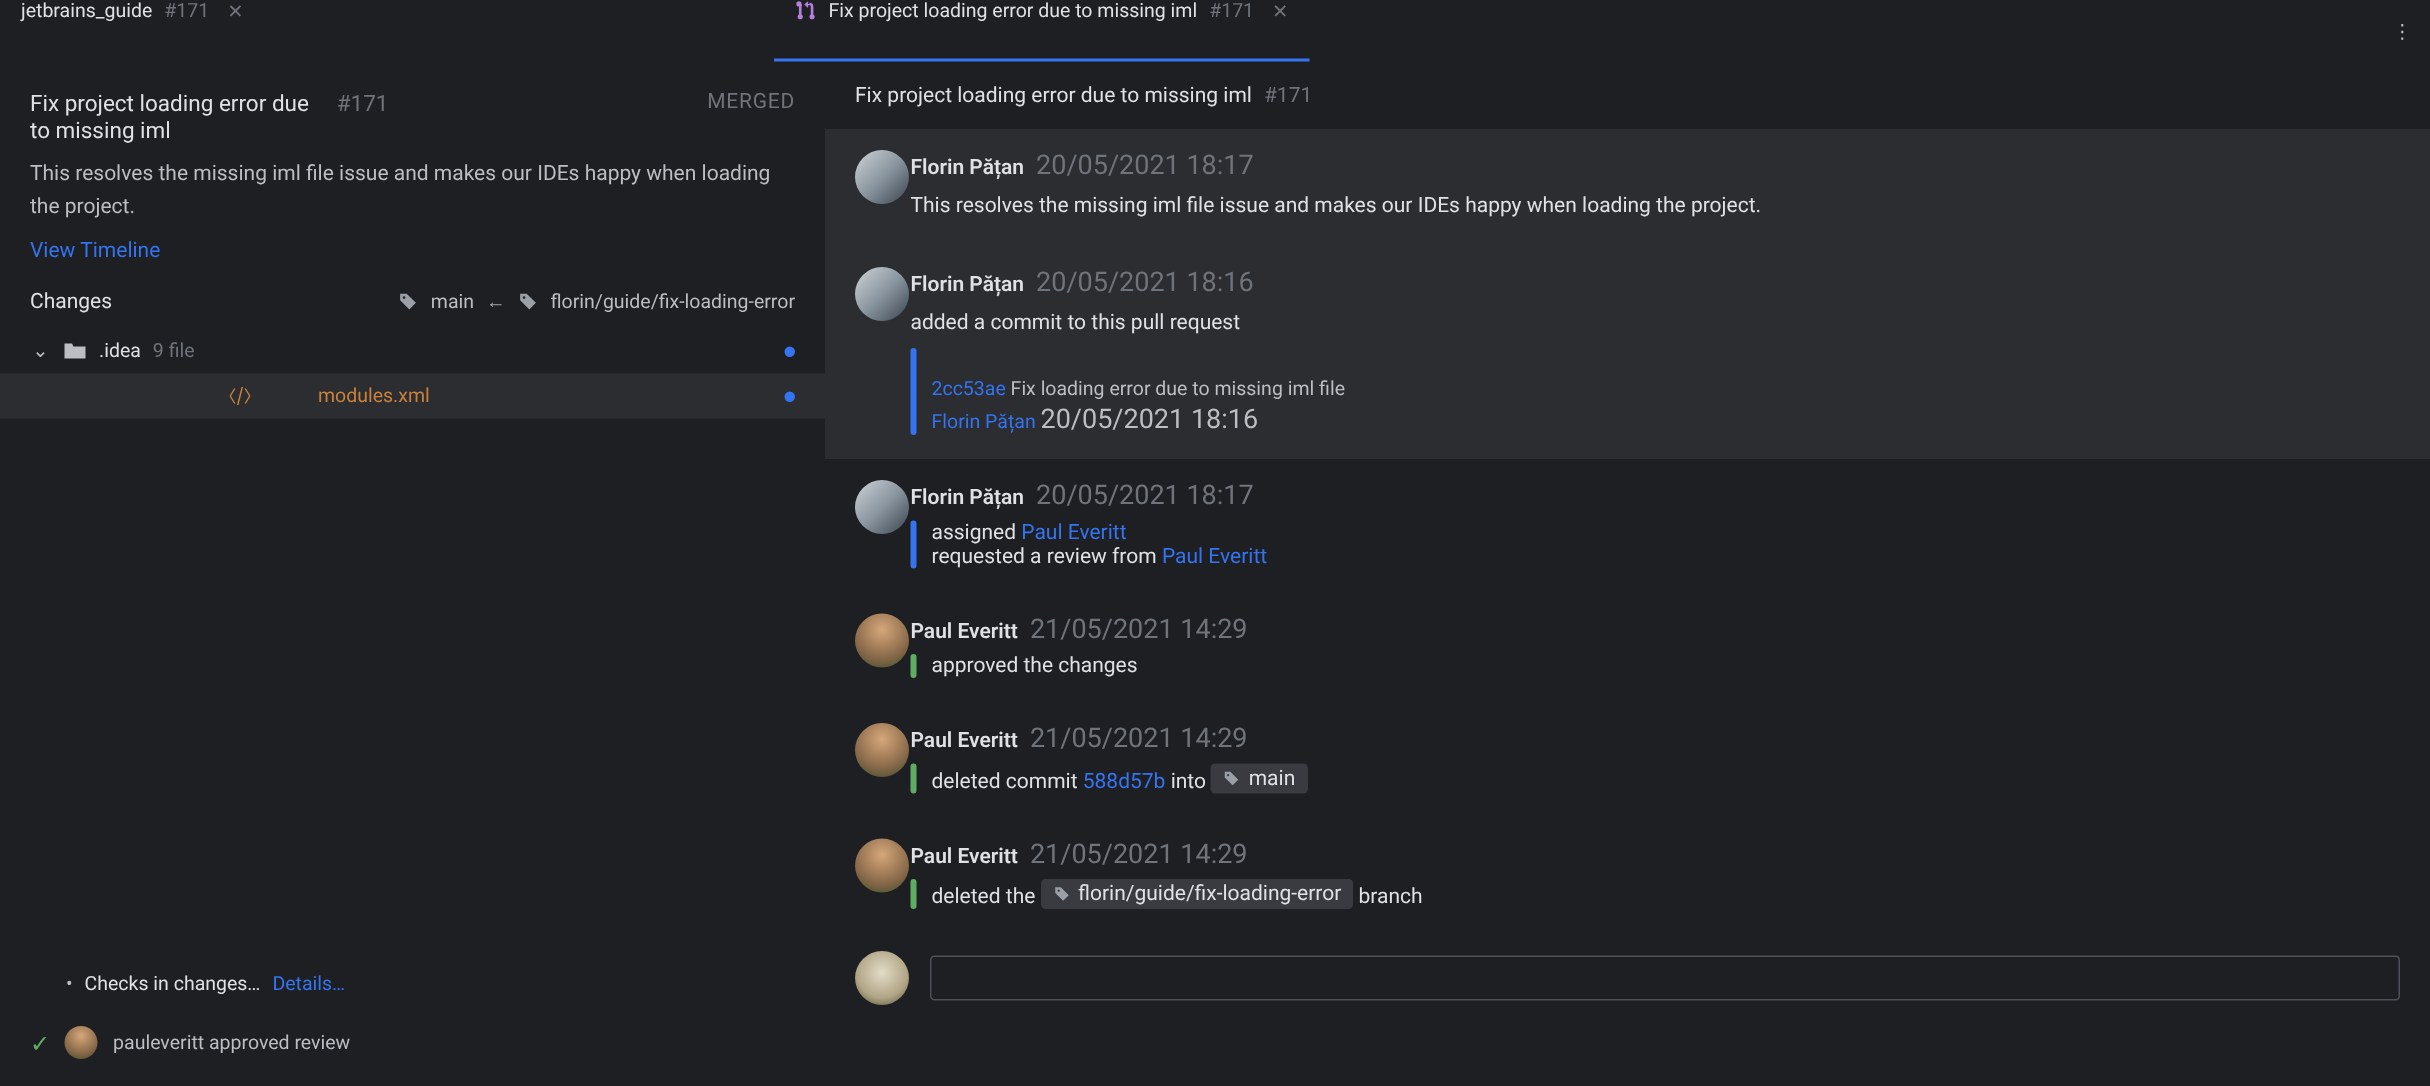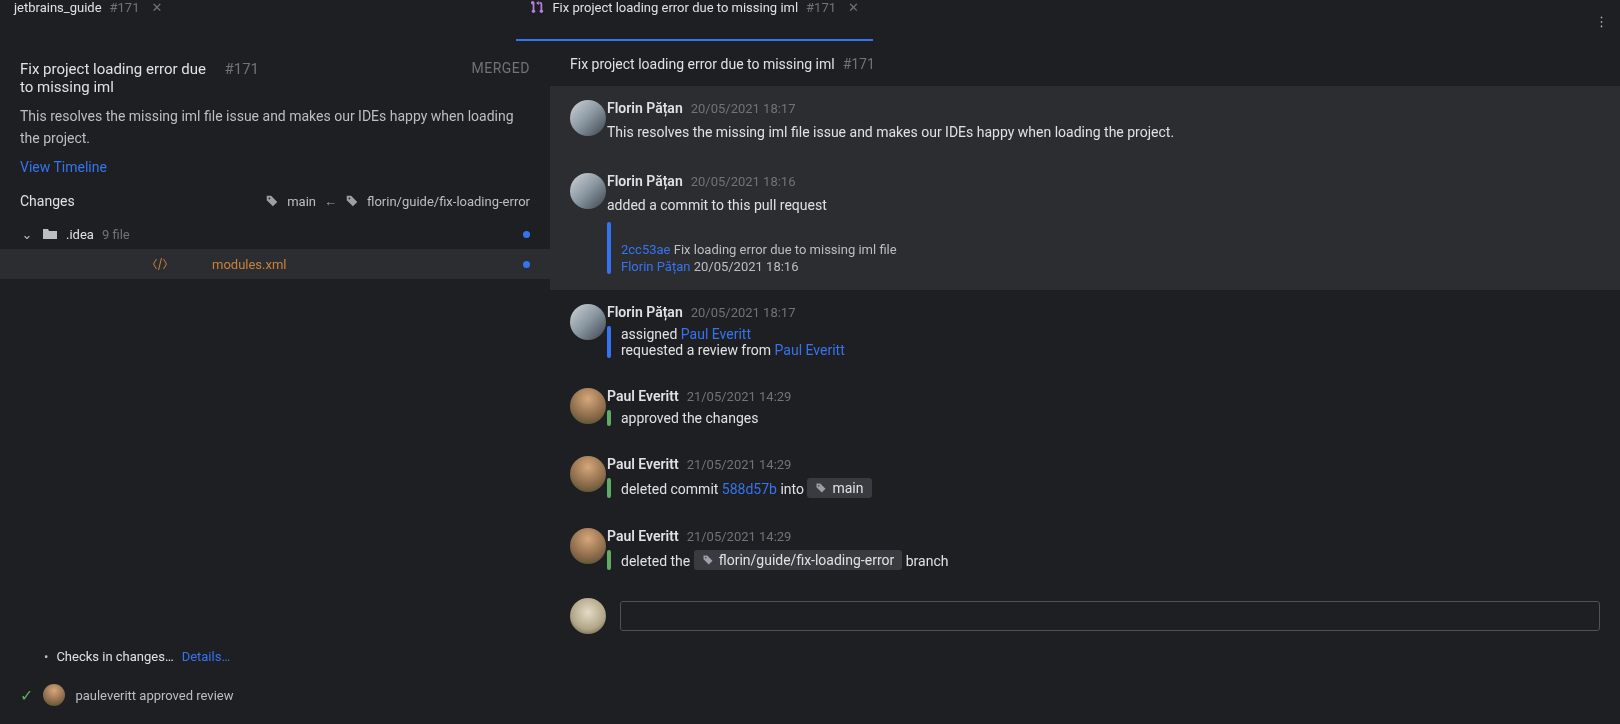--- a/index.html
+++ b/index.html
@@ -60,21 +60,21 @@
   .pr-header { padding: 0 20px; }
   .pr-title-row { display: flex; align-items: flex-start; gap: 8px; margin-bottom: 10px; }
   .pr-title { color: #dfe1e5; font-size: 15px; flex: 1; }
   .pr-title-num { color: #6f737a; font-size: 15px; }
   .pr-status { color: #6f737a; font-size: 14px; letter-spacing: 0.5px; }
   .pr-desc { color: #bcbec4; font-size: 14px; line-height: 1.55; margin-bottom: 10px; }
   .link { color: #3574f0; cursor: pointer; }
   .view-timeline { font-size: 14px; }
   .changes-row {
     display: flex;
-    align-items: center;
+    align-items: flex-end;
     padding: 18px 20px 10px 20px;
     gap: 10px;
   }
   .changes-label { color: #dfe1e5; font-size: 14px; flex: 1; }
   .branch-tags { display: flex; align-items: center; gap: 8px; color: #bcbec4; }
   .tag-icon { color: #9aa0a6; }
   .arrow-left { color: #9aa0a6; }
   .file-tree { padding: 0 0 0 20px; }
   .tree-row {
     display: flex;
@@ -127,21 +127,21 @@
   }
   .event {
     display: flex;
     gap: 1px;
     padding: 14px 20px 16px 20px;
   }
   .event.darker { background: #2b2d30; }
   .event-body { flex: 1; }
   .event-head { display: flex; gap: 8px; align-items: baseline; margin-bottom: 6px; }
   .author { color: #dfe1e5; font-weight: 600; font-size: 14px; }
-  .timestamp { color: #6f737a; font-size: 13px; }
+  .timestamp { color: #6f737a; font-size: 18px; }
   .event-text { color: #dfe1e5; font-size: 14px; line-height: 1.5; max-width: 650px; }
   .action-line {
     display: flex;
     align-items: center;
     gap: 10px;
     margin-top: 4px;
   }
   .action-bar { width: 4px; align-self: stretch; border-radius: 2px; flex-shrink: 0; }
   .bar-blue { background: #3574f0; }
   .bar-green { background: #5fad65; }

